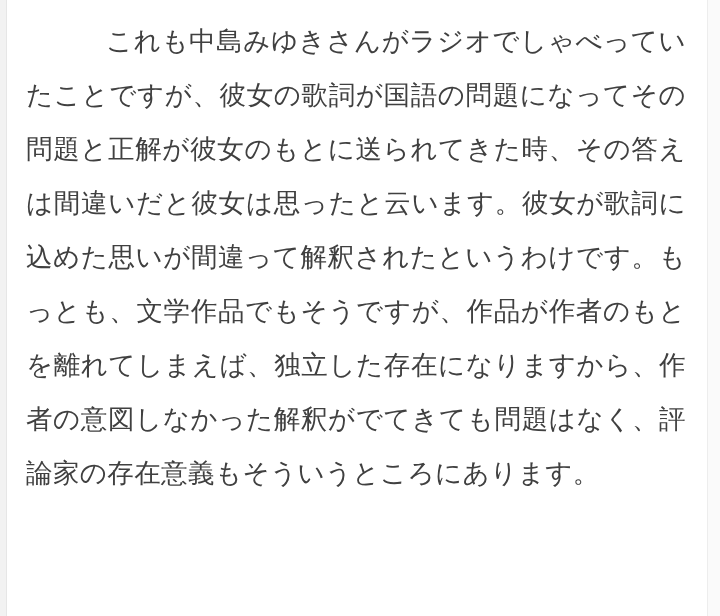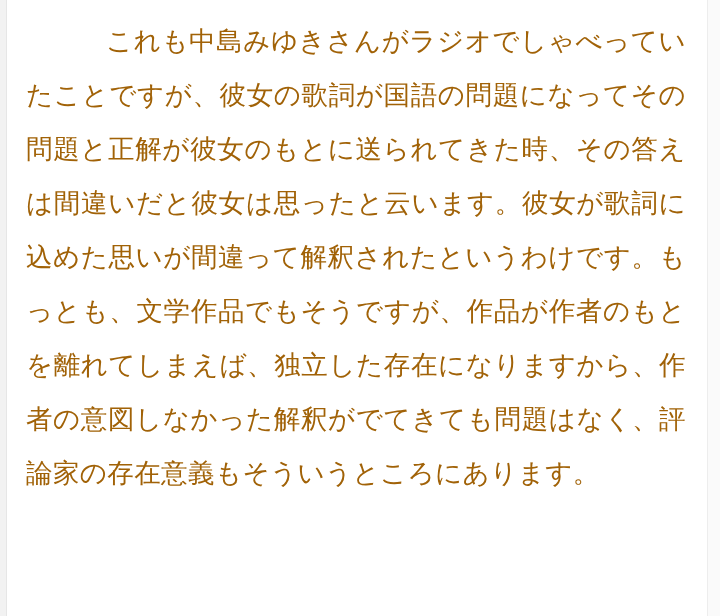--- a/index.html
+++ b/index.html
@@ -42,21 +42,21 @@
   }
   .content {
     position: absolute;
     left: 26px;
     top: 14px;
     width: 660px;
     height: 592px;
   }
   .body-text {
     margin: 0;
-    color: #a16207;
+    color: #404040;
     font-size: 26.5px;
     line-height: 54px;
     letter-spacing: 0.4px;
     text-align: justify;
     text-indent: 2em;
     font-family: "DejaVu Sans", sans-serif;
     font-weight: 400;
     word-break: break-all;
     white-space: pre-wrap;
   }

